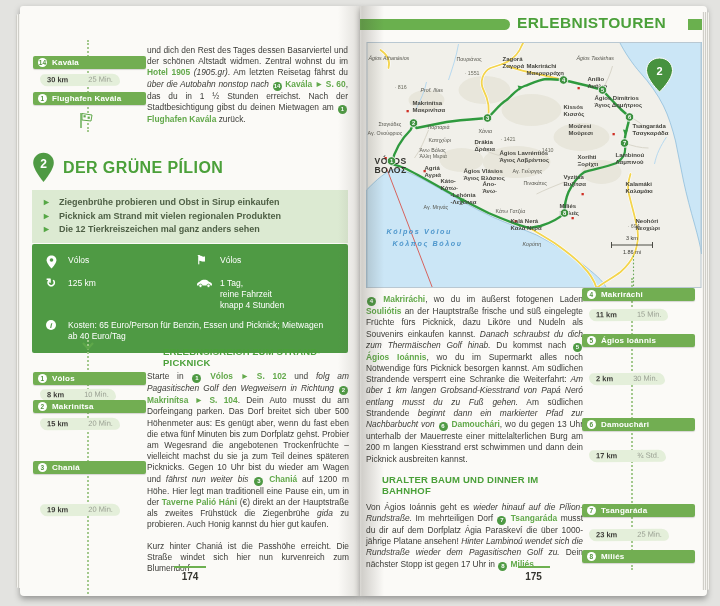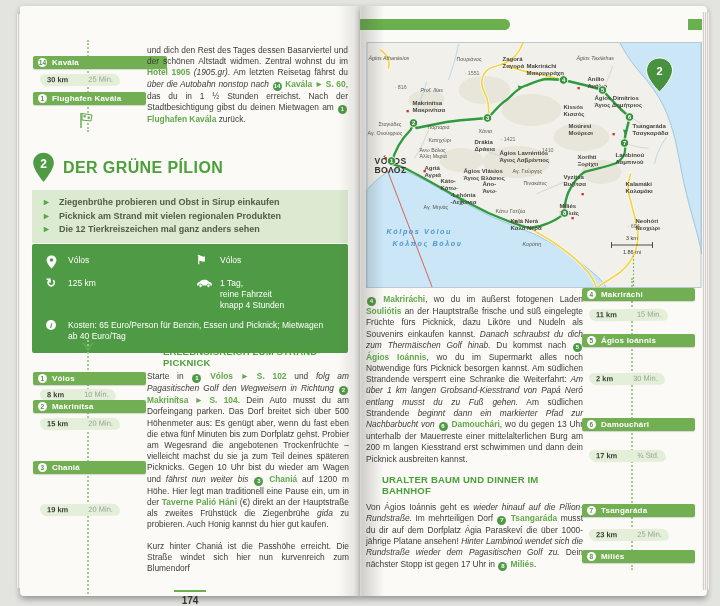--- a/index.html
+++ b/index.html
@@ -22,21 +22,21 @@
   .bnum{flex:0 0 auto;width:9px;height:9px;border-radius:50%;background:#fff;color:#549440;font-size:6.5px;font-weight:bold;display:flex;align-items:center;justify-content:center;}
   .tl-leg{position:absolute;background:#e4efda;border-radius:5px 9px 5px 9px;padding:1px 7px 2px 7px;display:flex;gap:20px;font-size:7.5px;white-space:nowrap;transform:rotate(-.6deg);justify-content:center;}
   .tl-leg b{color:#3c3c38;}
   .tl-leg span{color:#9aa093;}
   .cnum{display:inline-flex;width:9px;height:9px;border-radius:50%;background:#4f9a44;color:#fff;font-size:6px;font-weight:bold;align-items:center;justify-content:center;vertical-align:-1px;margin:0 1px;}
   .s-n{}
   .s-i{font-style:italic;}
   .s-g{color:#63a94b;font-weight:bold;}
   .para{font-size:8.4px;line-height:11.2px;color:#3c3c38;text-align:justify;}
   .art-h{font-size:9.5px;font-weight:bold;color:#4ba03a;letter-spacing:.2px;margin:0 0 3px 16px;}
-  .pagefoot{position:absolute;text-align:center;margin-top:24px;}
+  .pagefoot{position:absolute;text-align:center;}
   .pagefoot .rule{width:32px;height:2px;background:#6db050;margin:0 auto 3px auto;}
   .pagefoot .num{font-size:10px;font-weight:bold;color:#35352f;}
 
   
   #intro{position:absolute;left:127px;top:39px;width:201px;}
   #tour-head{position:absolute;left:12px;top:146px;display:flex;align-items:center;gap:8px;}
   #tour-title{font-size:16px;font-weight:bold;color:#4ba03a;letter-spacing:.4px;}
   #highlights{position:absolute;left:12px;top:184px;width:316px;background:#dcead2;box-sizing:border-box;padding:6px 10px;}
   #highlights .hl{display:flex;gap:8px;font-size:9px;font-weight:bold;color:#4e5f45;line-height:13.5px;}
   #highlights .arr{color:#56a746;}
@@ -78,21 +78,21 @@
   <div class="page" id="page-left">
 
     <div class="tl" id="tl-top" style="left:13px;top:34px;width:113px;height:100px;">
       <div class="dotline" style="left:54px;top:0;height:92px;"></div>
       <svg width="15" height="17" style="position:absolute;left:46px;top:72px;">
         <line x1="2" y1="1" x2="2" y2="16" stroke="#5fa84a" stroke-width="1.4"></line>
         <polygon points="3,1.5 13,3 12,9 3,8" fill="#fbfaf7" stroke="#5fa84a" stroke-width="1"></polygon>
         <rect x="4.5" y="3.2" width="2.2" height="2.2" fill="#5fa84a"></rect>
         <rect x="8.6" y="4.6" width="2.2" height="2.2" fill="#5fa84a"></rect>
       </svg>
-    <div class="tl-bar" style="top: 16px; width: 134px;">
+    <div class="tl-bar" style="top: 16px; width: 113px;">
           <span class="bnum">14</span>
           <span>Kavála</span>
         </div>
         <div class="tl-leg" style="top: 34px; left: 7px;">
           <b>30 km</b>
           <span>25 Min.</span>
         </div>
         <div class="tl-bar" style="top: 52px; width: 113px;">
           <span class="bnum">1</span>
           <span>Flughafen Kavála</span>
@@ -199,20 +199,21 @@
 
     <div class="pagefoot" style="left:0;top:560px;width:340px;">
       <div class="rule"></div>
       <div class="num">174</div>
     </div>
   </div>
 
   <div class="page" id="page-right">
 
     <div id="sec-head-bar"></div>
+    <div id="sec-head-title">ERLEBNISTOUREN</div>
     <div id="sec-head-cap"></div>
 
     <div id="map-wrap">
       <svg id="mapsvg" width="336" height="246" viewBox="0 0 335 246">
         <rect x="0" y="0" width="335" height="246" fill="#f1f0ea"></rect>
         <g opacity="0.8">
           <ellipse cx="118" cy="48" rx="26" ry="14" fill="#e6e4d8"></ellipse>
           <ellipse cx="165" cy="68" rx="30" ry="16" fill="#e6e4d8"></ellipse>
           <ellipse cx="215" cy="95" rx="28" ry="14" fill="#e6e4d8"></ellipse>
           <ellipse cx="150" cy="120" rx="34" ry="16" fill="#e6e4d8"></ellipse>
@@ -413,18 +414,22 @@
         <div class="tl-leg" style="top: 251px; left: 7px;">
           <b>23 km</b>
           <span>25 Min.</span>
         </div>
         <div class="tl-bar" style="top: 272px; width: 113px;">
           <span class="bnum">8</span>
           <span>Miliés</span>
         </div>
       </div>
 
+    <div class="pagefoot" style="left:0;top:560px;width:347px;">
+      <div class="rule"></div>
+      <div class="num">175</div>
+    </div>
   </div>
 
   <div id="gutter"></div>
   <div id="stack-edge"></div>
   <div id="stack-edge-l"></div>
 </div>
 
 </body></html>

